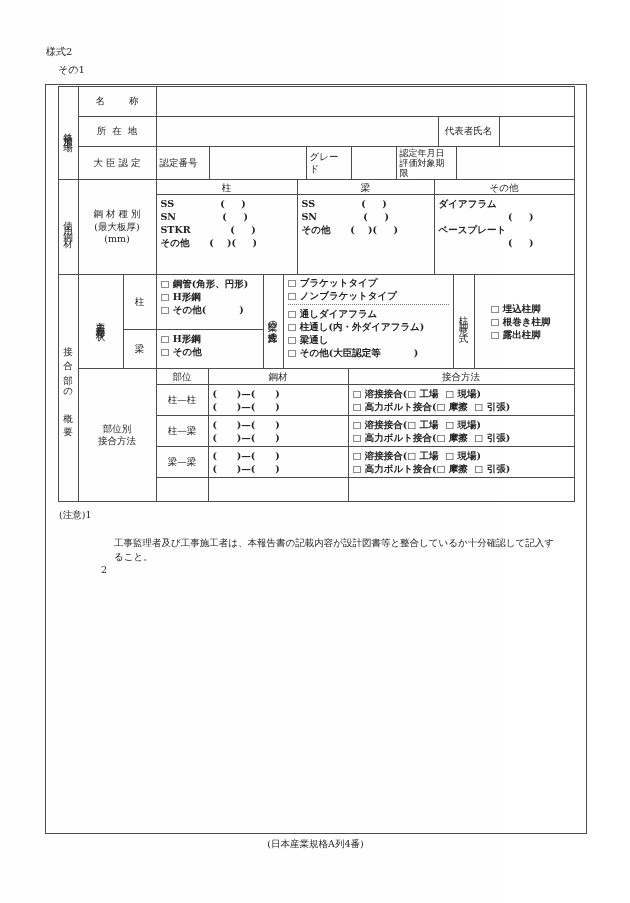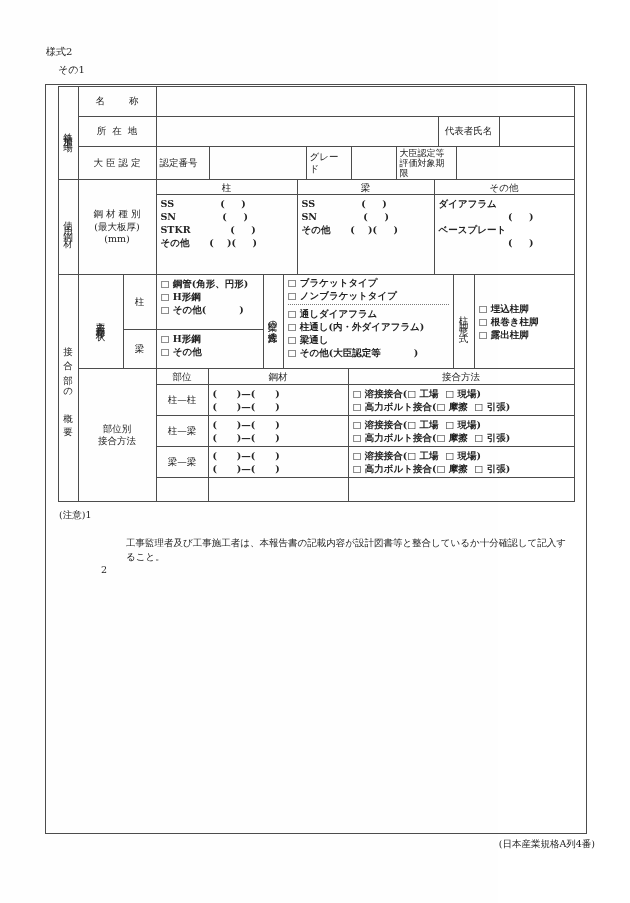--- a/index.html
+++ b/index.html
@@ -19,25 +19,25 @@
   .vlab{text-align:center;padding:0;}
   .vtext{writing-mode:vertical-rl;text-orientation:upright;display:inline-block;line-height:18px;}
   .ls0{letter-spacing:0;}
   .ls2{letter-spacing:2px;}
   .ls6{letter-spacing:6px;}
   .ls14{letter-spacing:14px;}
   .tight{line-height:10px;font-size:9px;}
   .opt{padding:2px 4px;line-height:13px;font-weight:bold;}
   .dotline{border-top:1px dotted #7a7a7a;margin:2px 0;}
   .notes{margin:6px 0 0 13px;font-size:9.5px;line-height:13.5px;}
-  .note-row{display:flex;gap:12px;}
+  .note-row{display:flex;}
   .note-num{width:55px;flex:none;white-space:pre;box-sizing:border-box;}
   .note-num.r{text-align:right;padding-right:7px;}
   .note-body{white-space:pre;margin-top:28px;}
-  .a4note{position:absolute;left:54px;top:838px;width:541px;text-align:right;font-size:9.5px;}
+  .a4note{position:absolute;left:45px;top:838px;width:541px;text-align:center;font-size:9.5px;}
 </style>
 </head>
 <body>
 
 <div class="page">
   <div class="formno">様式2</div>
   <div class="subno">その1</div>
 
   <div class="sheet">
 
@@ -68,21 +68,21 @@
           <td colspan="5"></td>
           <td colspan="2" class="ctr">代表者氏名</td>
           <td></td>
         </tr>
         <tr style="height:30px">
           <td class="ctr pre">大 臣 認 定</td>
           <td>認定番号</td>
           <td></td>
           <td>グレード</td>
           <td></td>
-          <td colspan="2" class="pre tight top">大臣認定等
+          <td colspan="2" class="pre tight top">認定年月日
 評価対象期
 限</td>
           <td colspan="2"></td>
         </tr>
       </tbody>
         </table>
 
       <table>
         <colgroup>
             <col style="width:20px">
@@ -142,21 +142,21 @@
           <td colspan="2" rowspan="2" class="top opt" style="padding:1px 4px">
             <div class="pre">□ ブラケットタイプ
 □ ノンブラケットタイプ</div>
             <div class="dotline"></div>
             <div class="pre">□ 通しダイアフラム
 □ 柱通し(内・外ダイアフラム)
 □ 梁通し
 □ その他(大臣認定等          )</div>
           </td>
           <td rowspan="2" class="vlab"><span class="vtext ls6">柱脚形式</span></td>
-          <td rowspan="2" class="pre opt" style="padding-left:4px">□ 埋込柱脚
+          <td rowspan="2" class="pre opt" style="padding-left:16px">□ 埋込柱脚
 □ 根巻き柱脚
 □ 露出柱脚</td>
         </tr>
         <tr style="height:39px">
           <td class="ctr">梁</td>
           <td colspan="2" class="pre top opt">□ H形鋼
 □ その他</td>
         </tr>
         <tr style="height:16px">
           <td rowspan="5" colspan="2" class="ctr pre">部位別

